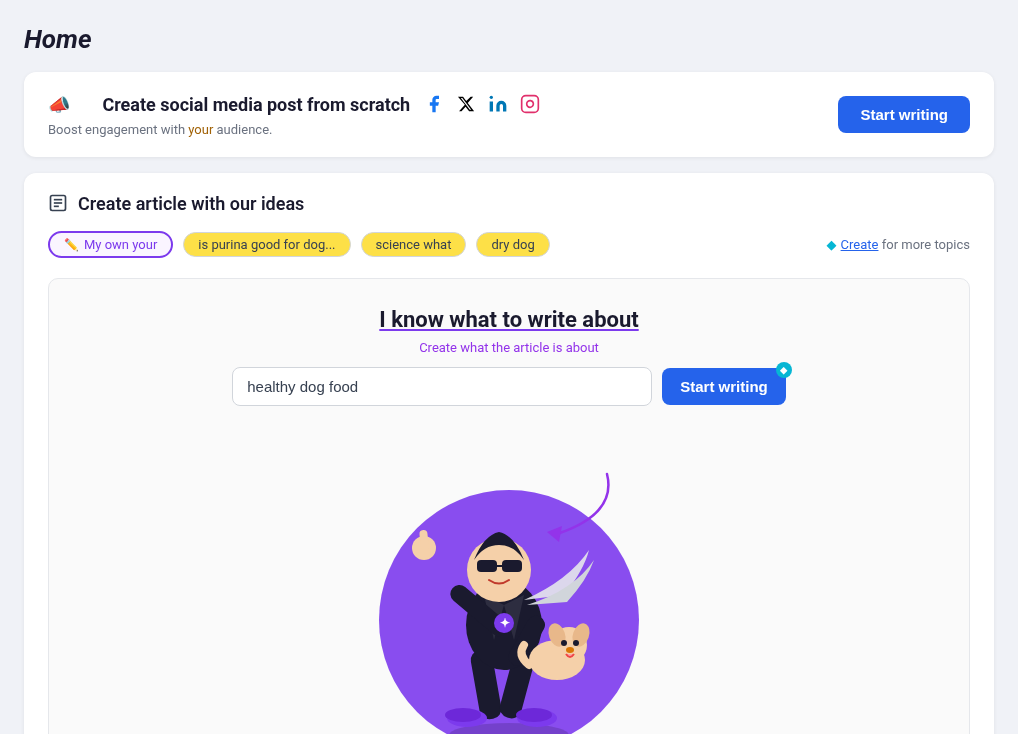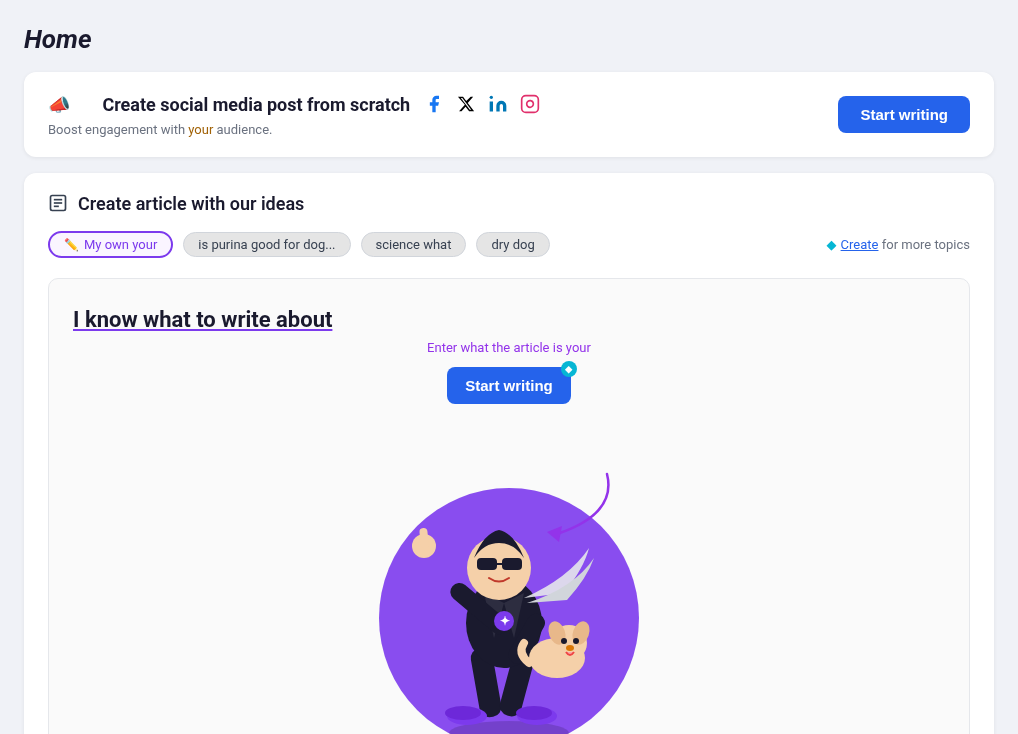--- a/index.html
+++ b/index.html
@@ -103,21 +103,21 @@
       gap: 10px;
       margin-bottom: 20px;
     }
     .topic-chip {
       border: 1px solid #d1d5db;
       border-radius: 20px;
       padding: 4px 14px;
       font-size: 13px;
       color: #374151;
       cursor: pointer;
-      background: #e5e5e5;
+      background: #fde047;
     }
     .topic-chip.active {
       border: 2px solid #7c3aed;
       color: #7c3aed;
       background: #faf5ff;
       display: flex;
       align-items: center;
       gap: 5px;
     }
     .upgrade-link {
@@ -141,21 +141,21 @@
     .inner-box {
       border: 1px solid #e5e7eb;
       border-radius: 10px;
       padding: 28px 24px 0 24px;
       background: #fafafa;
       position: relative;
       overflow: hidden;
       min-height: 420px;
     }
     .inner-box-heading {
-      text-align: left;
+      text-align: center;
       font-size: 22px;
       font-weight: 700;
       color: #1a1a2e;
       margin-bottom: 8px;
       text-decoration: underline;
       text-decoration-color: #7c3aed;
     }
     .inner-box-label {
       text-align: center;
       font-size: 13px;
@@ -332,23 +332,24 @@
       <span class="diamond-icon">◆</span>
       <span>
         <span class="upgrade-word">Create</span>
         <span> for more topics</span>
       </span>
     </div>
   </div>
 
   <div class="inner-box">
     <h2 class="inner-box-heading">I know what to write about</h2>
-    <p class="inner-box-label">Enter what the article is your</p>
+    <p class="inner-box-label">Create what the article is about</p>
 
     <div class="input-row">
+      <input class="article-input" type="text" value="healthy dog food" style="">
       <button class="btn-start-writing">
         <span>Start writing</span>
         <span class="diamond-badge">◆</span>
       </button>
     </div>
 
     <svg class="arrow-svg" width="100" height="80" viewBox="0 0 100 80">
       <path d="M 80 10 Q 90 50 30 70" stroke="#9333ea" stroke-width="2.5" fill="none" stroke-linecap="round"></path>
       <polygon points="20,68 35,62 32,78" fill="#9333ea"></polygon>
     </svg>

